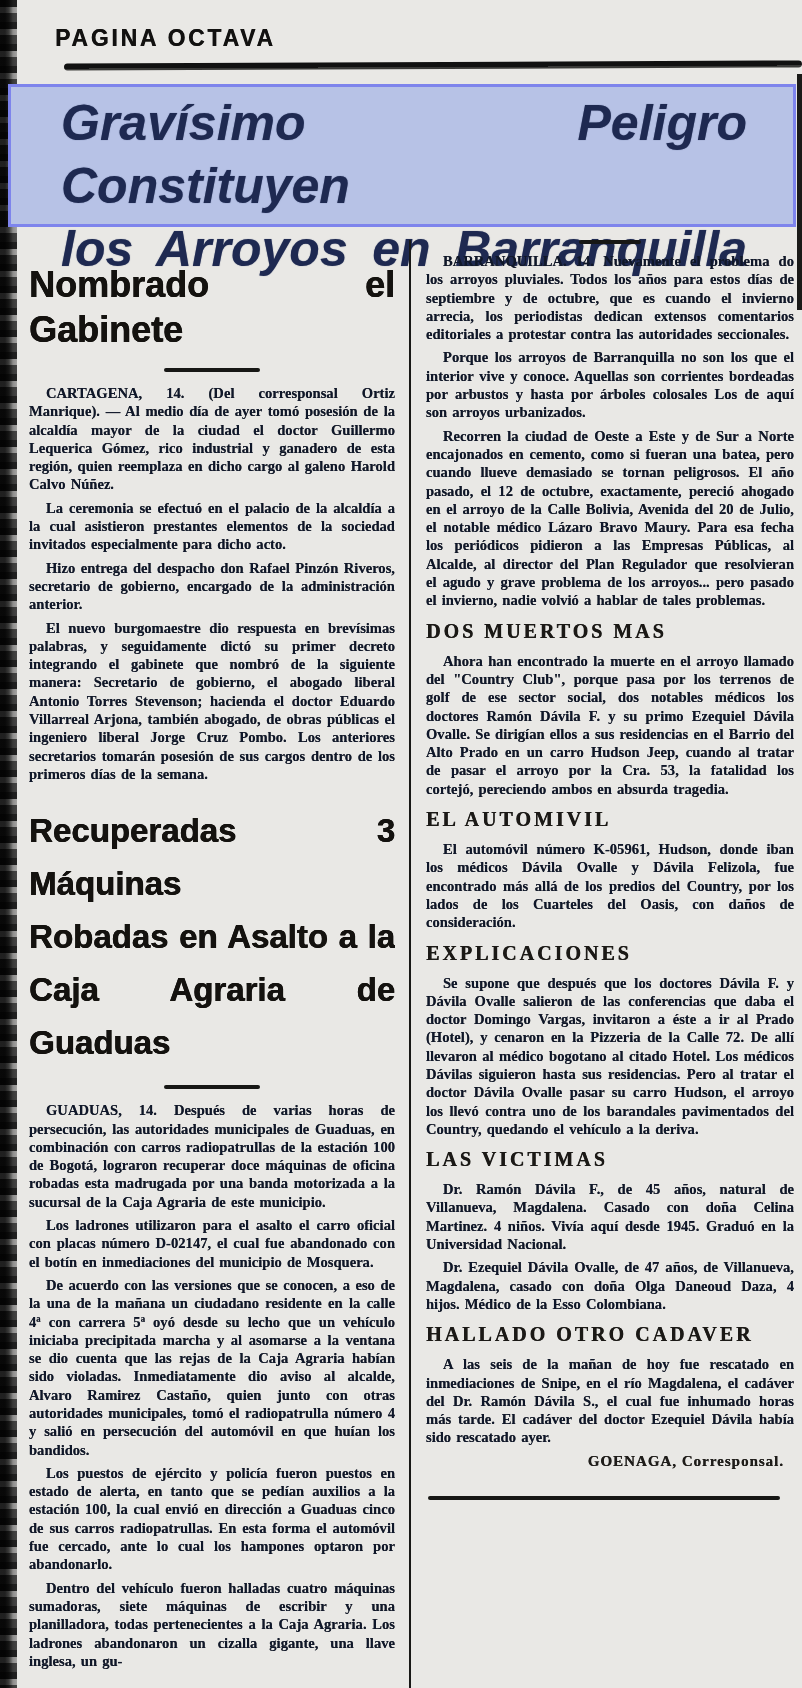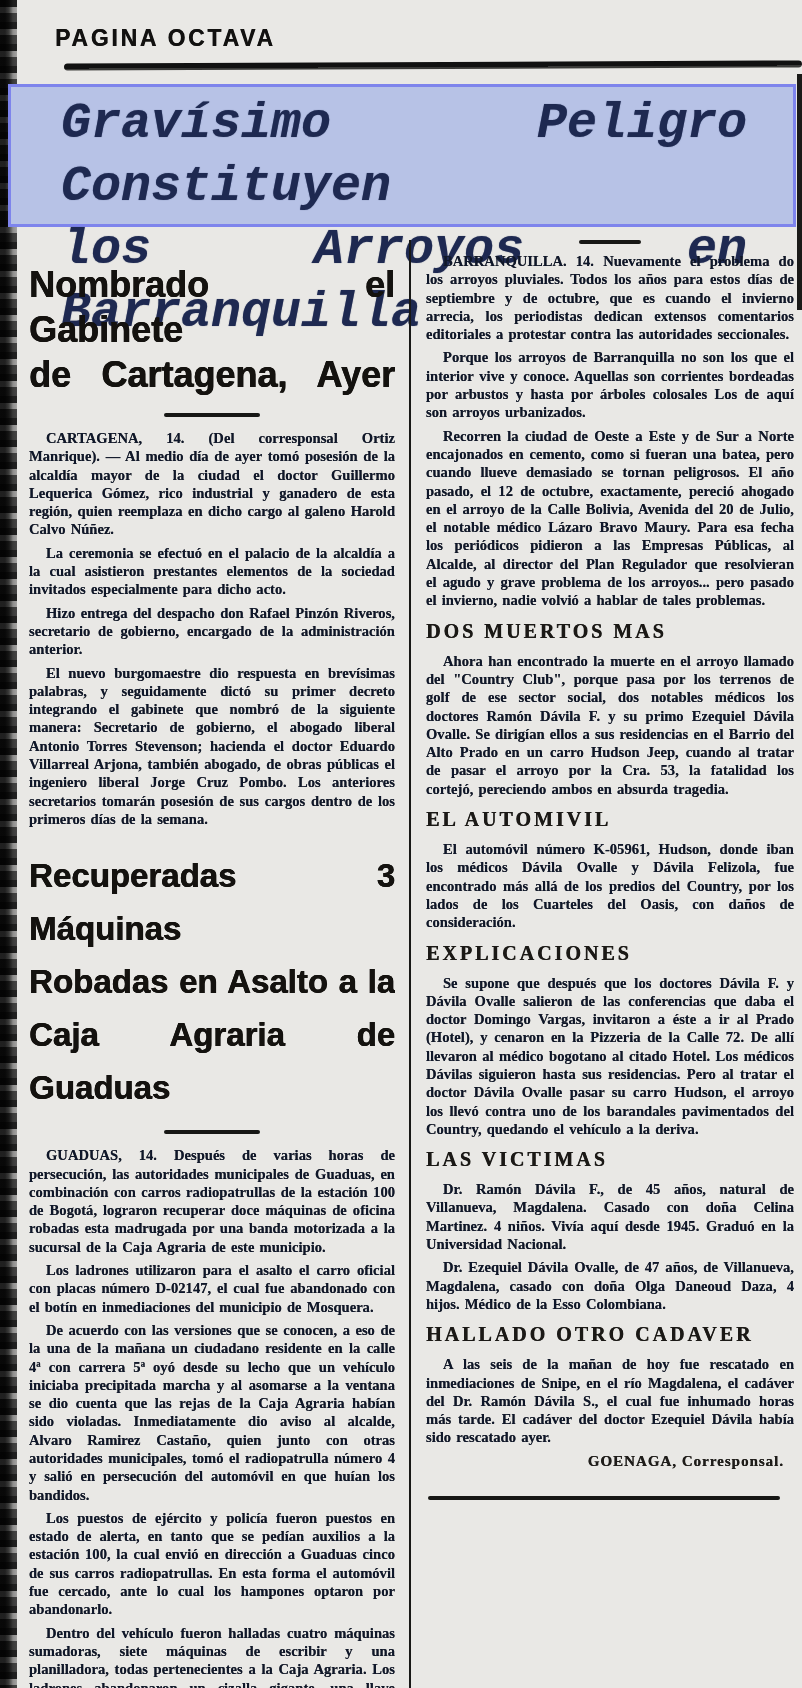--- a/index.html
+++ b/index.html
@@ -34,21 +34,21 @@
     border-radius:4px;transform:rotate(-.25deg);
   }
   
   .headline-box{
     position:absolute;left:8px;top:84px;width:788px;height:143px;
     box-sizing:border-box;
     background:#b7c2e6;border:3px solid #7e84ec;
     padding:5px 46px 0 50px;
   }
   .headline-line{
-    font-family:Liberation Mono, monospace;font-style:italic;font-weight:700;
+    font-family:Liberation Sans, sans-serif;font-style:italic;font-weight:700;
     font-size:50px;line-height:63px;color:#1e2951;
     text-align:justify;text-align-last:justify;
     text-shadow:0 0 1px rgba(30,41,81,.6);
     white-space:normal;
   }
   
   .col-divider{
     position:absolute;left:409px;top:240px;bottom:0;width:2px;background:#181816;
   }
   .col{position:absolute;top:238px;overflow:hidden;}
@@ -102,21 +102,20 @@
     <div class="headline-line">Gravísimo Peligro Constituyen</div>
     <div class="headline-line">los Arroyos en Barranquilla</div>
   </div>
 
   <div class="col-divider"></div>
 
   <div class="col col-left">
     <div class="title-offset"></div>
     <div class="article-title t1">
       <div class="title-line">Nombrado el Gabinete</div>
-      <div class="title-line">de Cartagena, Ayer</div>
     </div>
     <div class="rule-small"></div>
     <p class="para">CARTAGENA, 14. (Del corresponsal Ortiz Manrique). — Al medio día de ayer tomó posesión de la alcaldía mayor de la ciudad el doctor Guillermo Lequerica Gómez, rico industrial y ganadero de esta región, quien reemplaza en dicho cargo al galeno Harold Calvo Núñez.</p>
     <p class="para">La ceremonia se efectuó en el palacio de la alcaldía a la cual asistieron prestantes elementos de la sociedad invitados especialmente para dicho acto.</p>
     <p class="para">Hizo entrega del despacho don Rafael Pinzón Riveros, secretario de gobierno, encargado de la administración anterior.</p>
     <p class="para">El nuevo burgomaestre dio respuesta en brevísimas palabras, y seguidamente dictó su primer decreto integrando el gabinete que nombró de la siguiente manera: Secretario de gobierno, el abogado liberal Antonio Torres Stevenson; hacienda el doctor Eduardo Villarreal Arjona, también abogado, de obras públicas el ingeniero liberal Jorge Cruz Pombo. Los anteriores secretarios tomarán posesión de sus cargos dentro de los primeros días de la semana.</p>
 
     <div class="spacer-a2"></div>
     <div class="article-title t2">
       <div class="title-line">Recuperadas 3 Máquinas</div>

